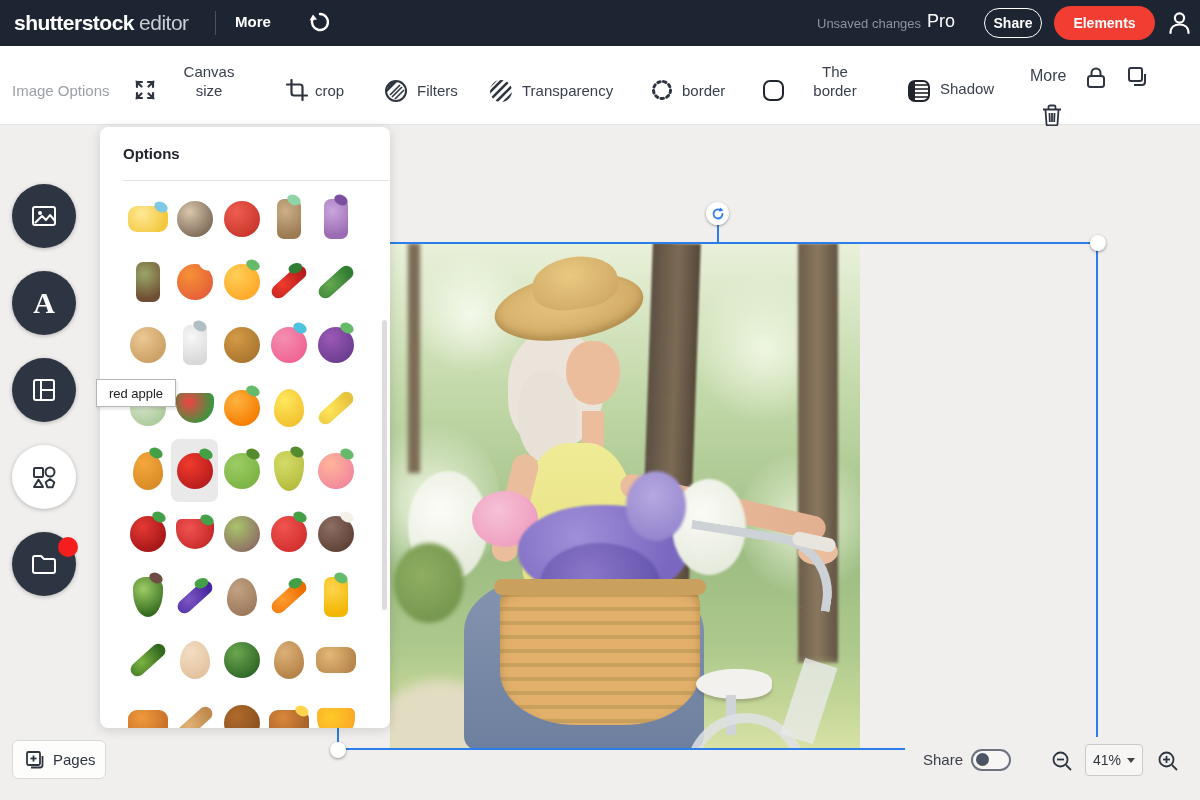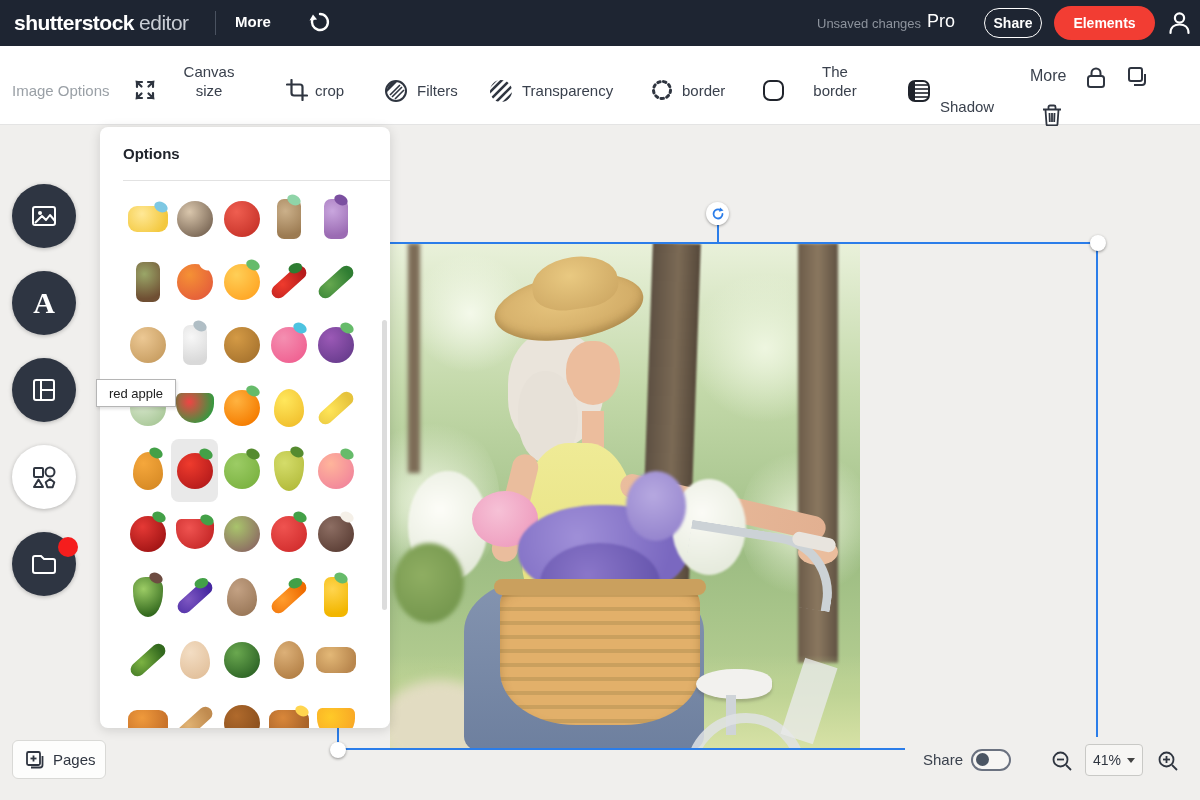--- a/index.html
+++ b/index.html
@@ -187,21 +187,21 @@
     <rect x="2" y="2" width="20" height="20" rx="6" fill="none" stroke="#20242c" stroke-width="2"></rect>
     <path d="M8 2 h-1 a5 5 0 0 0 -5 5 v10 a5 5 0 0 0 5 5 h1 z" fill="#20242c"></path>
     <g stroke="#20242c" stroke-width="1.6">
         <line x1="8" y1="6" x2="21" y2="6"></line>
         <line x1="8" y1="10" x2="22" y2="10"></line>
         <line x1="8" y1="14" x2="22" y2="14"></line>
         <line x1="8" y1="18" x2="21" y2="18"></line>
       </g>
   </svg>
 </div>
-<div class="tb-label tb-item" style="left:940px; top:98px;">Shadow</div>
+<div class="tb-label tb-item" style="left:940px; top:80px;">Shadow</div>
 
 <div class="tb-label tb-item" style="left:1030px; top:67px; font-size:16px;">More</div>
 
 <div class="abs tb-item" style="left:1085px; top:66px;">
   <svg width="22" height="24" viewBox="0 0 22 24">
     <rect x="3" y="10" width="16" height="11" rx="2.5" fill="none" stroke="#2f3540" stroke-width="2"></rect>
     <path d="M6.5 10 V7 a4.5 4.5 0 0 1 9 0 v3" fill="none" stroke="#2f3540" stroke-width="2"></path>
   </svg>
 </div>
 <div class="abs tb-item" style="left:1127px; top:66px;">

